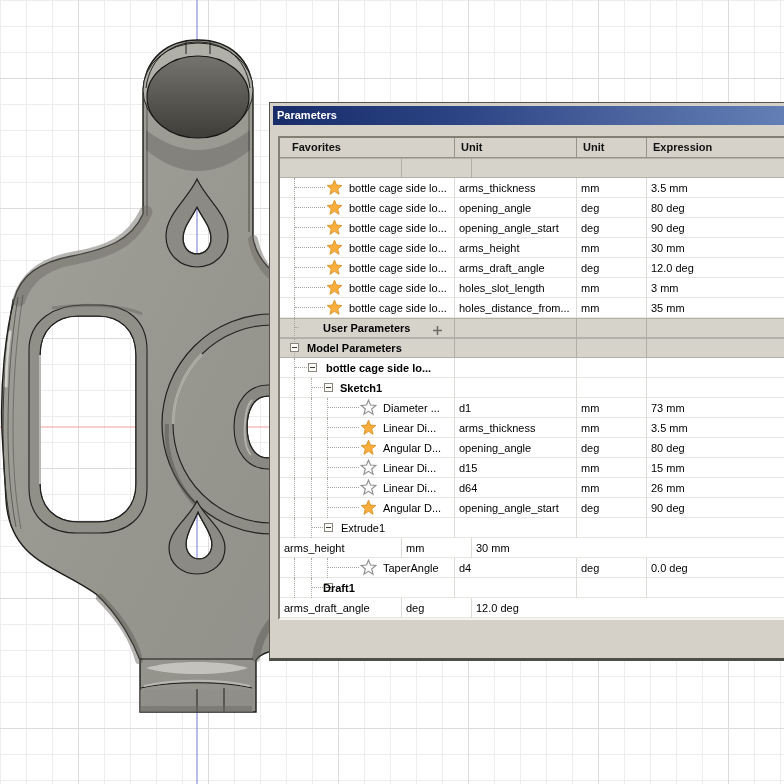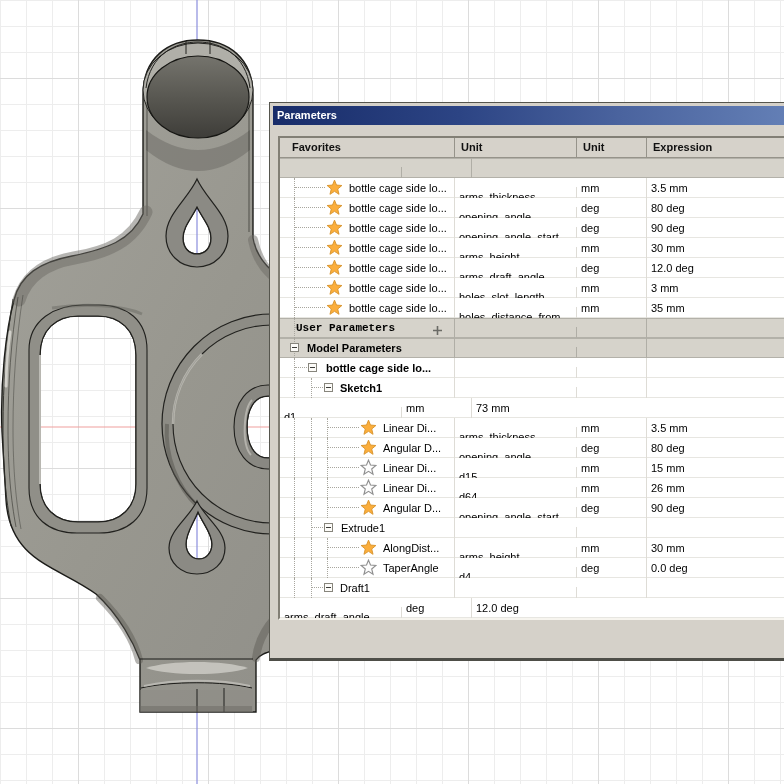--- a/index.html
+++ b/index.html
@@ -34,21 +34,21 @@
   .th.c2{width:70px;}
   .th.c3{flex:1;border-right:none;}
   .row{display:flex;height:20px;position:relative;box-sizing:border-box;}
   .row.white{background:#fff;box-shadow:inset 0 -1px #e7e6e1;}
   .row.gray{background:#d6d3cb;box-shadow:inset 0 1px #b3b1a9, inset 0 -1px #b3b1a9;}
   .cell{position:relative;height:20px;box-sizing:border-box;font-size:11px;line-height:20px;
         overflow:hidden;white-space:nowrap;color:#000;}
   .row.white .cell{border-right:1px solid #dedcd6;}
   .row.gray  .cell{border-right:1px solid #b0aea6;}
   .cell.c0{width:175px;}
-  .cell.c1{width:122px;padding-left:4px;margin-top:9px;}
+  .cell.c1{width:122px;padding-left:4px;}
   .cell.c2{width:70px;padding-left:4px;}
   .cell.c3{flex:1;padding-left:4px;border-right:none !important;}
   .lbl{position:absolute;top:0;line-height:20px;}
   .lbl.b{font-weight:bold;}
   .tree-box{position:absolute;top:5px;width:9px;height:9px;background:#fcfbf8;
             border:1px solid #87857c;box-sizing:border-box;}
   .tree-box::after{content:"";position:absolute;left:1px;top:3px;width:5px;height:1px;background:#3c3c38;}
   .guide{position:absolute;top:0;height:20px;border-left:1px dotted #a8a69e;}
   .stub{position:absolute;top:9px;height:1px;border-top:1px dotted #a8a69e;}
   .star{position:absolute;top:1px;width:17px;height:17px;}
@@ -248,21 +248,21 @@
             <span class="lbl" style="left: 69px;">bottle cage side lo...</span>
           </div>
           <div class="cell c1">holes_distance_from...</div>
           <div class="cell c2">mm</div>
           <div class="cell c3">35 mm</div>
         </div>
         <div class="row gray">
           <div class="cell c0">
             <div class="guide" style="left: 14px;"></div>
             <div class="stub" style="left: 15px; width: 4px;"></div>
-            <span class="lbl b" style="left: 16px; font-family: Liberation Mono, monospace;">User Parameters</span>
+            <span class="lbl b" style="left: 43px;">User Parameters</span>
             <span class="plus"><svg viewBox="0 0 11 11" width="11" height="11">
                 <path d="M5.5 1 V10 M1 5.5 H10" stroke="#6b6b66" stroke-width="1.6"></path>
               </svg></span>
           </div>
           <div class="cell c1"></div>
           <div class="cell c2"></div>
           <div class="cell c3"></div>
         </div>
         <div class="row gray">
           <div class="cell c0">
@@ -292,20 +292,30 @@
             <div class="guide" style="left: 31px;"></div>
             <div class="stub" style="left: 32px; width: 11px;"></div>
             <div class="tree-box" style="left: 44px;"></div>
             <span class="lbl" style="left: 60px; font-weight: bold;">Sketch1</span>
           </div>
           <div class="cell c1"></div>
           <div class="cell c2"></div>
           <div class="cell c3"></div>
         </div>
         <div class="row white">
+          <div class="cell c0">
+            <div class="guide" style="left: 14px;"></div>
+            <div class="guide" style="left: 31px;"></div>
+            <div class="guide" style="left: 47px;"></div>
+            <div class="stub" style="left: 48px; width: 31px;"></div>
+            <span class="star" style="left: 80px;"><svg viewBox="0 0 18 18" width="17" height="17">
+                <path d="M9 1.2 L11.1 6.4 L16.8 6.9 L12.4 10.6 L13.8 16.2 L9 13.1 L4.2 16.2 L5.6 10.6 L1.2 6.9 L6.9 6.4 Z" fill="#fdfdfd" stroke="#8f8f8f" stroke-width="1.2"></path>
+              </svg></span>
+            <span class="lbl" style="left: 103px;">Diameter ...</span>
+          </div>
           <div class="cell c1">d1</div>
           <div class="cell c2">mm</div>
           <div class="cell c3">73 mm</div>
         </div>
         <div class="row white">
           <div class="cell c0">
             <div class="guide" style="left: 14px;"></div>
             <div class="guide" style="left: 31px;"></div>
             <div class="guide" style="left: 47px;"></div>
             <div class="stub" style="left: 48px; width: 31px;"></div>
@@ -384,30 +394,20 @@
             <div class="guide" style="left: 31px;"></div>
             <div class="stub" style="left: 32px; width: 11px;"></div>
             <div class="tree-box" style="left: 44px;"></div>
             <span class="lbl" style="left: 61px;">Extrude1</span>
           </div>
           <div class="cell c1"></div>
           <div class="cell c2"></div>
           <div class="cell c3"></div>
         </div>
         <div class="row white">
-          <div class="cell c0">
-            <div class="guide" style="left: 14px;"></div>
-            <div class="guide" style="left: 31px;"></div>
-            <div class="guide" style="left: 47px;"></div>
-            <div class="stub" style="left: 48px; width: 31px;"></div>
-            <span class="star" style="left: 80px;"><svg viewBox="0 0 18 18" width="17" height="17">
-                <path d="M9 1.2 L11.1 6.4 L16.8 6.9 L12.4 10.6 L13.8 16.2 L9 13.1 L4.2 16.2 L5.6 10.6 L1.2 6.9 L6.9 6.4 Z" fill="#FBAE3C" stroke="#D9952E" stroke-width="1"></path>
-              </svg></span>
-            <span class="lbl" style="left: 103px;">AlongDist...</span>
-          </div>
           <div class="cell c1">arms_height</div>
           <div class="cell c2">mm</div>
           <div class="cell c3">30 mm</div>
         </div>
         <div class="row white">
           <div class="cell c0">
             <div class="guide" style="left: 14px;"></div>
             <div class="guide" style="left: 31px;"></div>
             <div class="guide" style="left: 47px;"></div>
             <div class="stub" style="left: 48px; width: 31px;"></div>
@@ -419,21 +419,21 @@
           <div class="cell c1">d4</div>
           <div class="cell c2">deg</div>
           <div class="cell c3">0.0 deg</div>
         </div>
         <div class="row white">
           <div class="cell c0">
             <div class="guide" style="left: 14px;"></div>
             <div class="guide" style="left: 31px;"></div>
             <div class="stub" style="left: 32px; width: 11px;"></div>
             <div class="tree-box" style="left: 44px;"></div>
-            <span class="lbl" style="left: 60px;">Draft1</span>
+            <span class="lbl" style="left: 43px; font-weight: bold;">Draft1</span>
           </div>
           <div class="cell c1"></div>
           <div class="cell c2"></div>
           <div class="cell c3"></div>
         </div>
         <div class="row white">
           <div class="cell c1">arms_draft_angle</div>
           <div class="cell c2">deg</div>
           <div class="cell c3">12.0 deg</div>
         </div>

